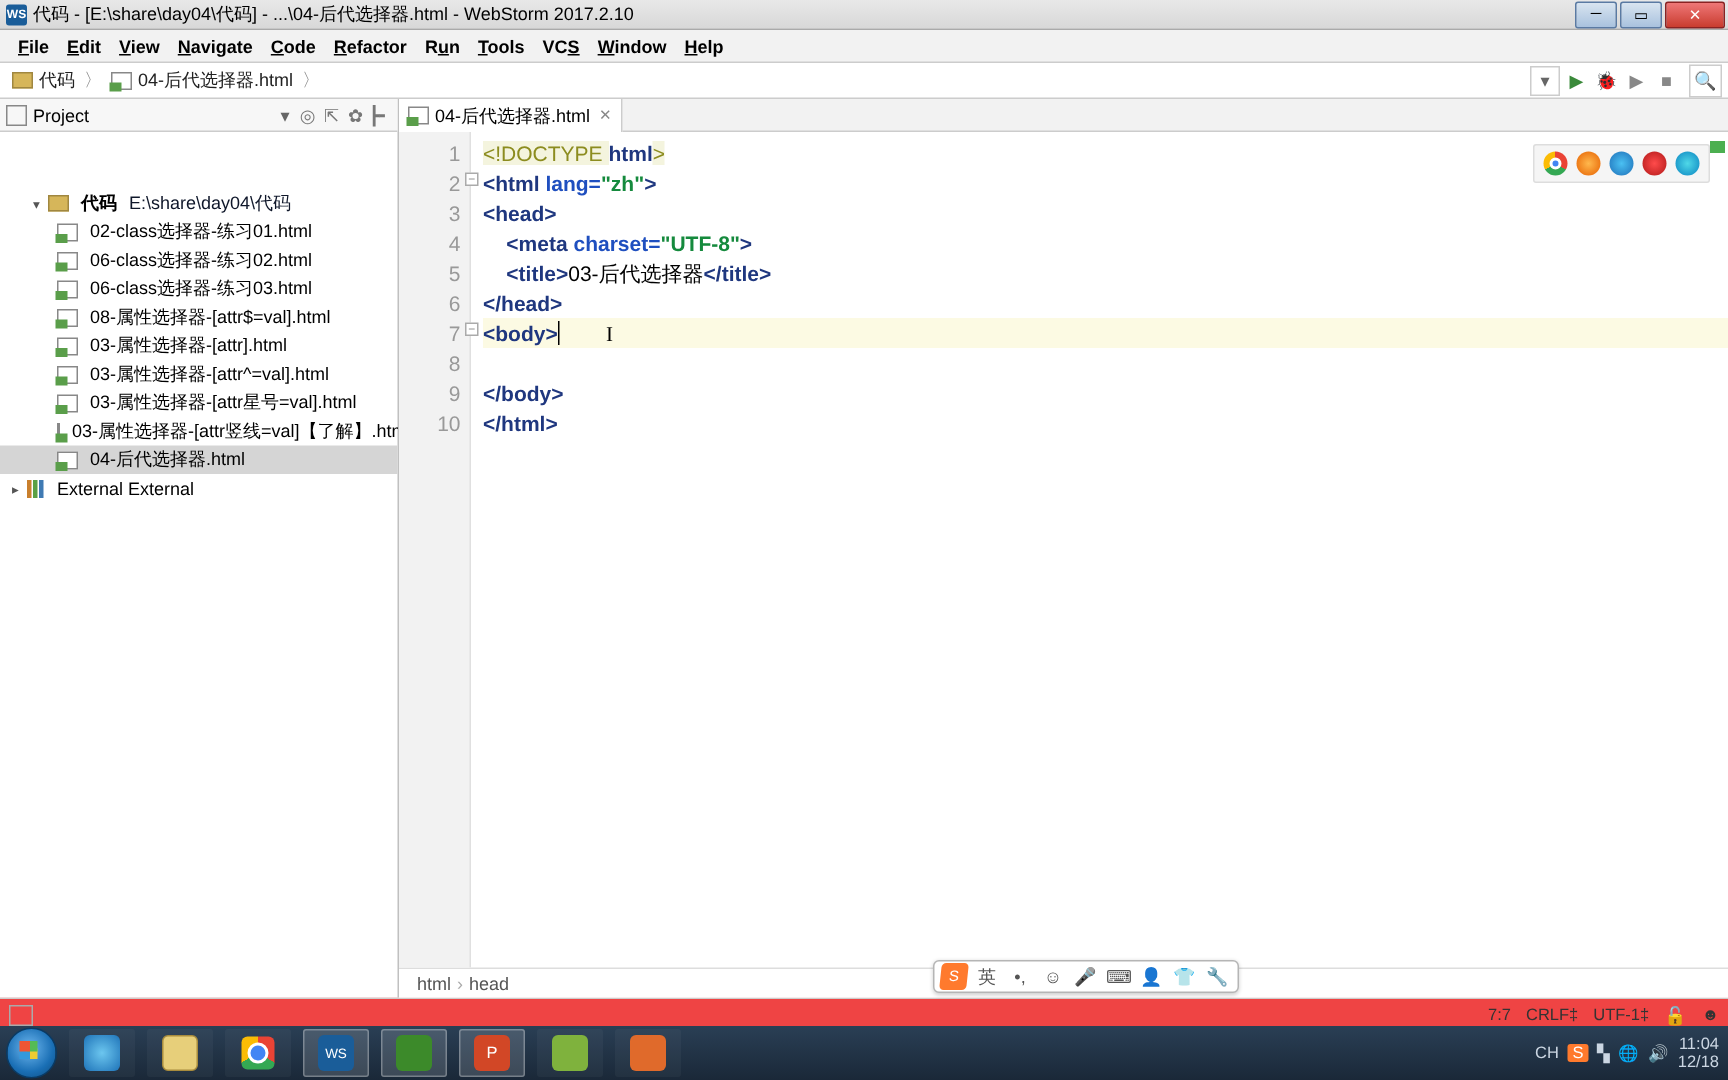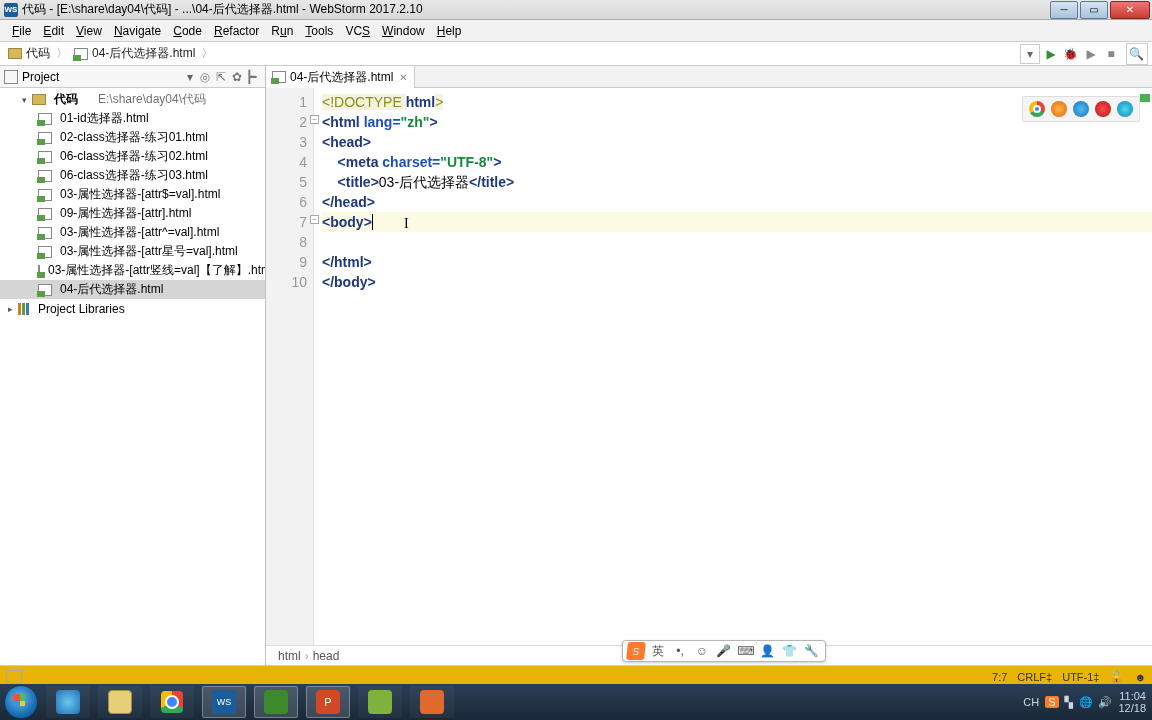--- a/index.html
+++ b/index.html
@@ -7,52 +7,52 @@
 
 
 .titlebar { height: 20px; background: linear-gradient(#e8e8e8,#d8d8d8); display: flex; align-items: center; padding-left: 4px; border-bottom: 1px solid #aaa; }
 .titlebar .ws-icon { width: 14px; height: 14px; background: #1a5d99; color: #fff; font-size: 8px; display: flex; align-items: center; justify-content: center; border-radius: 2px; margin-right: 4px; font-weight: bold; }
 .titlebar .title-text { flex: 1; color: #000; }
 .winbtns { display: flex; height: 20px; }
 .winbtn { width: 28px; height: 18px; margin-top: 1px; display: flex; align-items: center; justify-content: center; border: 1px solid #5a7aa3; background: linear-gradient(#d8e4f0,#a9c2de); border-radius: 2px; margin-left: 2px; font-size: 10px; }
 .winbtn.close { background: linear-gradient(#e77,#c93c2f); border-color: #8a2222; color: #fff; width: 40px; margin-right: 2px;}
 
 
-.menubar { height: 22px; background: #f2f2f2; display: flex; align-items: center; padding: 0 6px; border-bottom: 1px solid #ccc; }
+.menubar { height: 22px; background: #f2f2f2; display: flex; align-items: center; padding: 0 6px; border-bottom: 1px solid #ccc; font-weight: bold; }
 .menubar .menu-item { padding: 2px 6px; color: #000; }
 .menubar .menu-item u { text-decoration: underline; }
 
 
 .navbar { height: 24px; background: #fff; border-bottom: 1px solid #ccc; display: flex; align-items: center; padding: 0 4px; }
 .bc-item { display: flex; align-items: center; padding: 0 4px; color: #222; }
 .folder-ico { width: 14px; height: 11px; background: #d6b65a; margin-right: 4px; border: 1px solid #a08740; }
 .html-ico { width: 14px; height: 12px; background: #fff; border: 1px solid #888; margin-right: 4px; position: relative; }
 .html-ico::before { content: ""; position: absolute; left: -2px; bottom: -2px; width: 8px; height: 6px; background: #5a9e4a; }
 .bc-chevron { color: #888; padding: 0 2px; }
 .nav-right { margin-left: auto; display: flex; align-items: center; gap: 2px; }
 .nav-drop { width: 20px; height: 20px; border: 1px solid #ccc; display: flex; align-items: center; justify-content: center; color: #666; }
 .nav-ico { width: 18px; height: 18px; display: flex; align-items: center; justify-content: center; color: #888; }
 .nav-ico.enabled { color: #3a8a3a; }
 .search-btn { width: 22px; height: 22px; border: 1px solid #ccc; display: flex; align-items: center; justify-content: center; margin-left: 4px; }
 
 
 .main { display: flex; height: 599px; }
-.sidebar { width: 266px; background: #fff; border-right: 1px solid #c0c0c0; display: flex; flex-direction: column; }
+.sidebar { width: 266px; background: #fff; border-right: 1px solid #c0c0c0; display: flex; flex-direction: column; gap: 36px; }
 .proj-header { height: 22px; border-bottom: 1px solid #ccc; display: flex; align-items: center; padding: 0 4px; background: #f7f7f7; }
 .proj-header .proj-ico { width: 14px; height: 14px; border: 1px solid #888; margin-right: 4px; }
 .proj-header .proj-lbl { flex: 1; }
 .proj-header .phico { width: 16px; color: #777; text-align: center; }
 .tree { flex: 1; overflow: auto; padding-top: 2px; }
 .tree-row { display: flex; align-items: center; height: 19px; padding-left: 4px; white-space: nowrap; }
 .tree-row.indent1 { padding-left: 22px; }
 .tree-row.indent2 { padding-left: 38px; }
 .tree-row.sel { background: #d5d5d5; }
 .caret { width: 10px; color: #555; font-size: 9px; }
 .tree-row .nm { margin-left: 4px; }
-.tree-row .path { color: #737373; margin-left: 20px; }
+.tree-row .path { color: #0f172a; margin-left: 8px; }
 .lib-ico { width: 14px; height: 12px; display:inline-flex; gap:1px; margin-right:2px; }
 .lib-ico span { width:3px; background:#c97f2d; }
 .lib-ico span:nth-child(2){background:#5aa045;}
 .lib-ico span:nth-child(3){background:#3f7ab3;}
 
 
 .editor-area { flex: 1; display: flex; flex-direction: column; background: #fff; position: relative; }
 .tabbar { height: 22px; background: #f2f2f2; border-bottom: 1px solid #ccc; display: flex; }
 .edtab { display: flex; align-items: center; background: #fff; border-right: 1px solid #ccc; padding: 0 6px; height: 22px; }
 .edtab .close-x { margin-left: 6px; color: #888; font-size: 10px; }
@@ -79,21 +79,21 @@
 .b-saf { background: radial-gradient(circle,#4ac0f2,#1e6fb8); }
 .b-op { background: radial-gradient(circle,#ff4b4b,#b01818); }
 .b-ie { background: radial-gradient(circle,#4fd8e8,#0a84c1); }
 
 .err-stripe { position: absolute; top: 6px; right: 2px; width: 10px; height: 8px; background: #4caf50; }
 
 .breadcrumb-bar { height: 20px; border-top: 1px solid #ddd; display: flex; align-items: center; padding-left: 12px; color: #555; background: #fff; }
 .breadcrumb-bar .sep { margin: 0 4px; color: #aaa; }
 
 
-.statusbar { height: 22px; background: #eab308; border-top: 1px solid #ccc; display: flex; align-items: center; padding: 0 6px; font-size: 11px; color: #333; }
+.statusbar { height: 22px; background: #ef4444; border-top: 1px solid #ccc; display: flex; align-items: center; padding: 0 6px; font-size: 11px; color: #333; }
 .statusbar .sicon { width: 16px; height: 14px; border: 1px solid #aaa; margin-right: 4px; }
 .statusbar .right { margin-left: auto; display: flex; gap: 10px; align-items: center; }
 .lock-ico { font-size: 12px; }
 
 
 .ime-bar { position: absolute; left: 622px; top: 640px; height: 22px; background: #fff; border: 1px solid #b5b5b5; border-radius: 4px; display: flex; align-items: center; padding: 0 4px; gap: 4px; box-shadow: 0 1px 3px rgba(0,0,0,.2); }
 .ime-logo { width: 18px; height: 18px; background: #ff7a2d; border-radius: 3px; display:flex; align-items:center; justify-content:center; color:#fff; font-size:10px; transform: skewX(-6deg);}
 .ime-btn { width: 18px; height: 18px; display: flex; align-items: center; justify-content: center; color: #555; }
 
 
@@ -173,41 +173,37 @@
     <div class="tree">
       <div class="tree-row indent1">
         <span class="caret">▾</span>
         <span class="folder-ico"></span>
         <span class="nm" style="font-weight:bold">代码</span>
         <span class="path">E:\share\day04\代码</span>
       </div>
       <div id="file-rows">
           <div class="tree-row indent2">
             <span class="html-ico"></span>
-            <span class="nm">01-id选择器.html</span>
-          </div>
-          <div class="tree-row indent2">
-            <span class="html-ico"></span>
             <span class="nm">02-class选择器-练习01.html</span>
           </div>
           <div class="tree-row indent2">
             <span class="html-ico"></span>
             <span class="nm">06-class选择器-练习02.html</span>
           </div>
           <div class="tree-row indent2">
             <span class="html-ico"></span>
             <span class="nm">06-class选择器-练习03.html</span>
           </div>
           <div class="tree-row indent2">
             <span class="html-ico"></span>
-            <span class="nm">03-属性选择器-[attr$=val].html</span>
-          </div>
-          <div class="tree-row indent2">
-            <span class="html-ico"></span>
-            <span class="nm">09-属性选择器-[attr].html</span>
+            <span class="nm">08-属性选择器-[attr$=val].html</span>
+          </div>
+          <div class="tree-row indent2">
+            <span class="html-ico"></span>
+            <span class="nm">03-属性选择器-[attr].html</span>
           </div>
           <div class="tree-row indent2">
             <span class="html-ico"></span>
             <span class="nm">03-属性选择器-[attr^=val].html</span>
           </div>
           <div class="tree-row indent2">
             <span class="html-ico"></span>
             <span class="nm">03-属性选择器-[attr星号=val].html</span>
           </div>
           <div class="tree-row indent2">
@@ -219,21 +215,21 @@
             <span class="nm">04-后代选择器.html</span>
           </div>
         </div>
       <div class="tree-row" style="padding-left:8px">
         <span class="caret">▸</span>
         <span class="lib-ico">
             <span></span>
             <span></span>
             <span></span>
           </span>
-        <span class="nm">Project Libraries</span>
+        <span class="nm">External External</span>
       </div>
     </div>
   </div>
 
   <div class="editor-area">
     <div class="tabbar">
       <div class="edtab">
         <span class="html-ico"></span>
         <span>04-后代选择器.html</span>
         <span class="close-x">✕</span>
@@ -254,22 +250,22 @@
         </div>
       <div class="codelines" id="codelines">
           <div class="line"><span class="tok-doctype">&lt;!</span><span class="tok-doctype">DOCTYPE </span><span class="tok-tag">html</span><span class="tok-doctype">&gt;</span></div>
           <div class="line"><span class="fold-mark">−</span><span class="tok-tag">&lt;html</span> <span class="tok-attr">lang=</span><span class="tok-str">"zh"</span><span class="tok-tag">&gt;</span></div>
           <div class="line"><span class="tok-tag">&lt;head</span><span class="tok-tag">&gt;</span></div>
           <div class="line">    <span class="tok-tag">&lt;meta</span> <span class="tok-attr">charset=</span><span class="tok-str">"UTF-8"</span><span class="tok-tag">&gt;</span></div>
           <div class="line">    <span class="tok-tag">&lt;title</span><span class="tok-tag">&gt;</span><span class="tok-txt">03-后代选择器</span><span class="tok-tag">&lt;/title&gt;</span></div>
           <div class="line"><span class="tok-tag">&lt;/head&gt;</span></div>
           <div class="line cur"><span class="fold-mark">−</span><span class="tok-tag">&lt;body</span><span class="tok-tag">&gt;</span><span class="cursor"></span><span class="caret-ibeam">I</span></div>
           <div class="line"></div>
+          <div class="line"><span class="tok-tag">&lt;/body&gt;</span></div>
           <div class="line"><span class="tok-tag">&lt;/html&gt;</span></div>
-          <div class="line"><span class="tok-tag">&lt;/body&gt;</span></div>
         </div>
       <div class="err-stripe"></div>
       <div class="browser-ico-bar">
         <div class="bico b-chrome"></div>
         <div class="bico b-ff"></div>
         <div class="bico b-saf"></div>
         <div class="bico b-op"></div>
         <div class="bico b-ie"></div>
       </div>
     </div>

